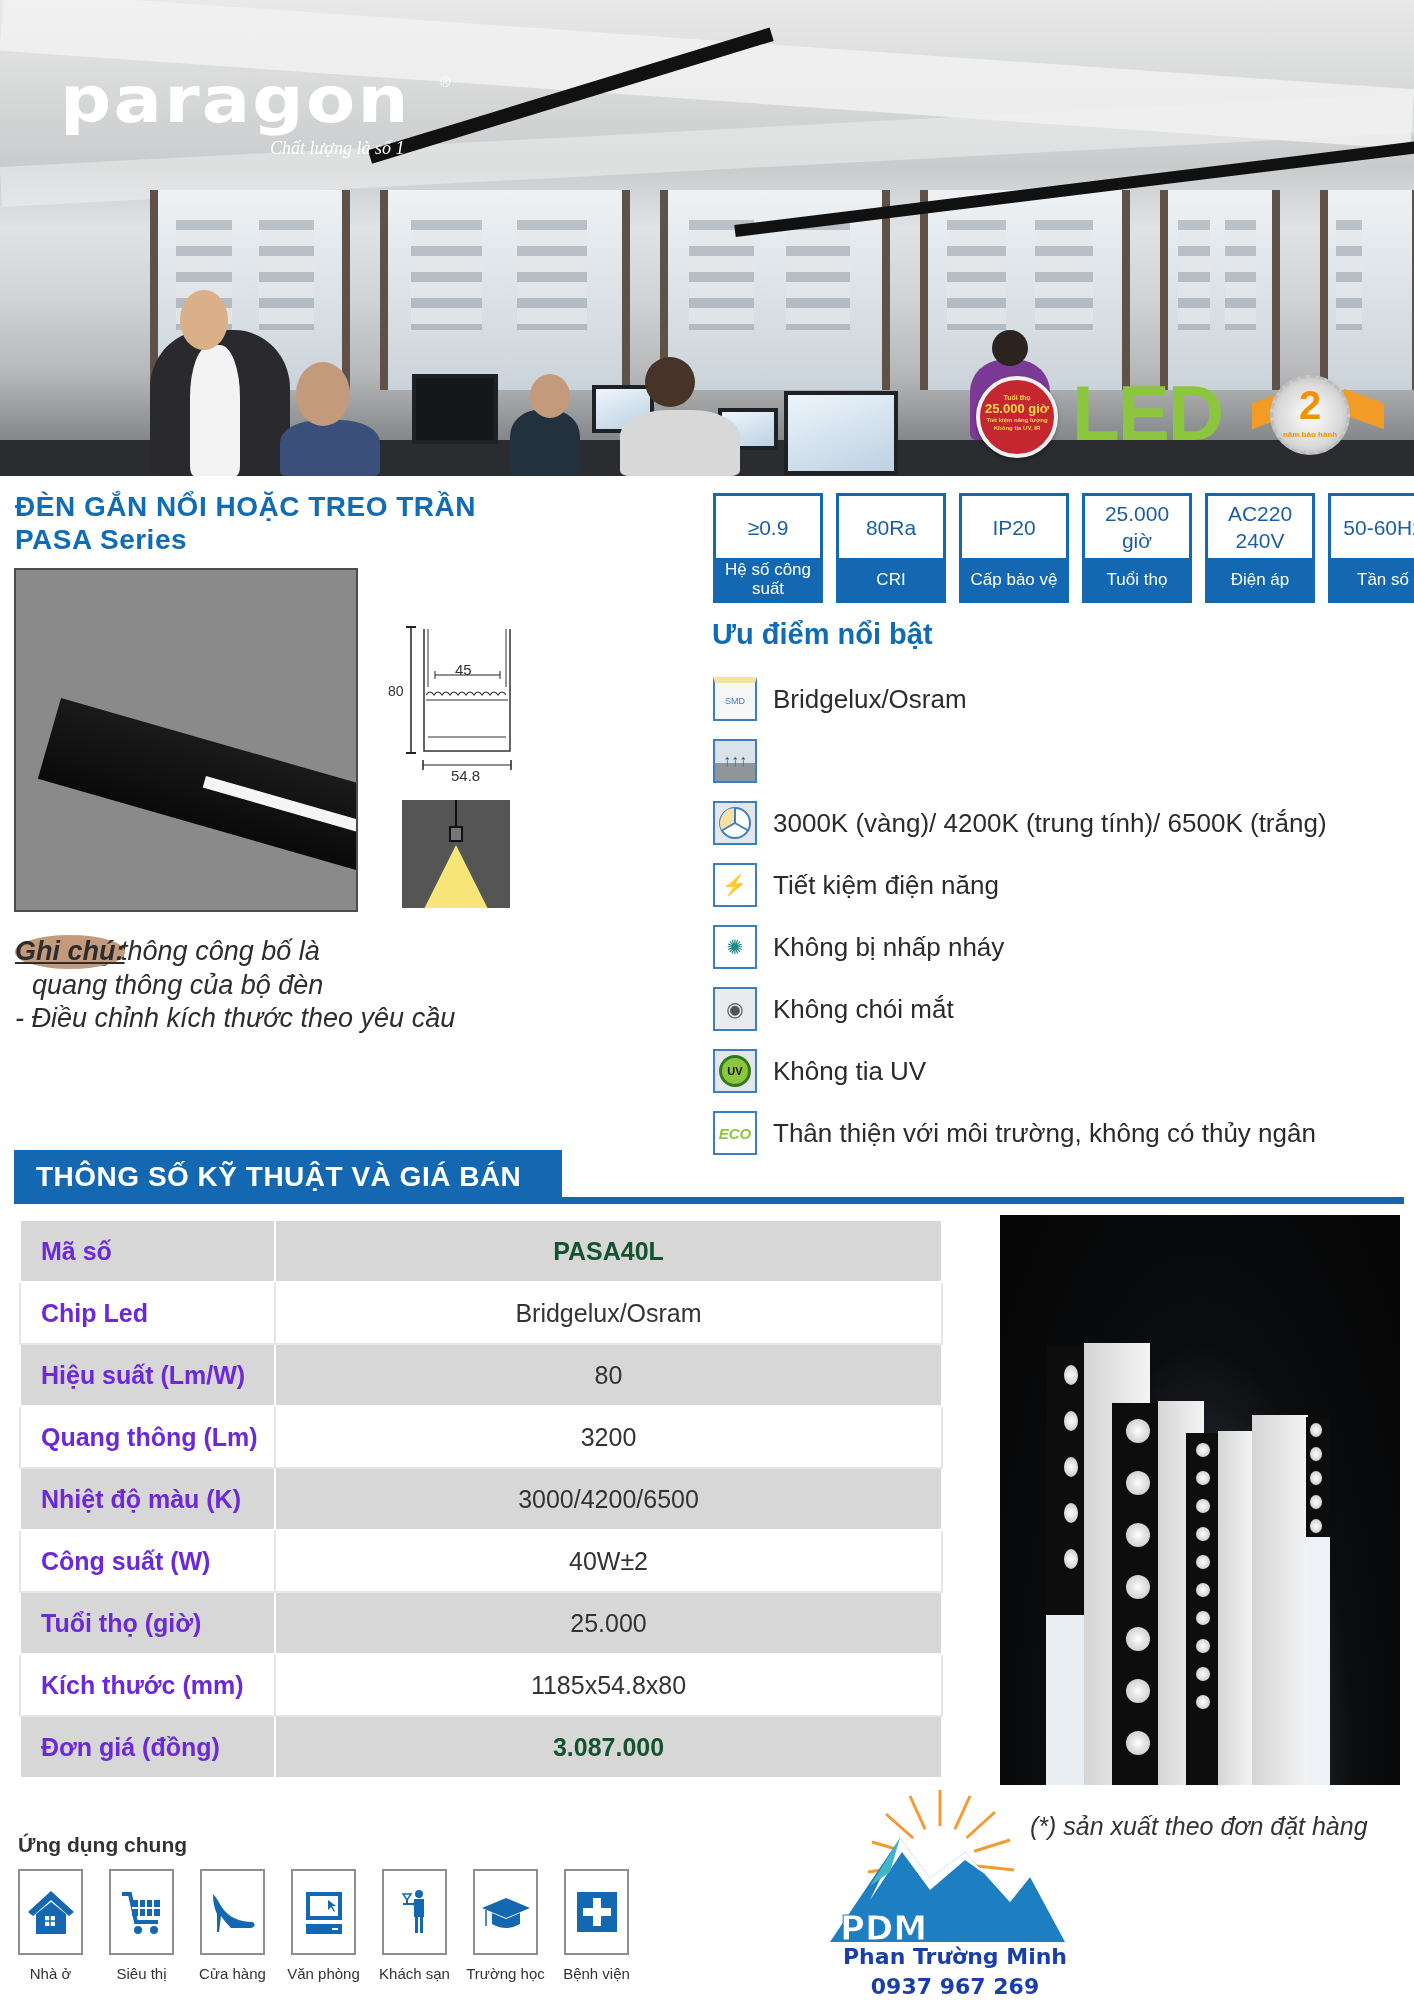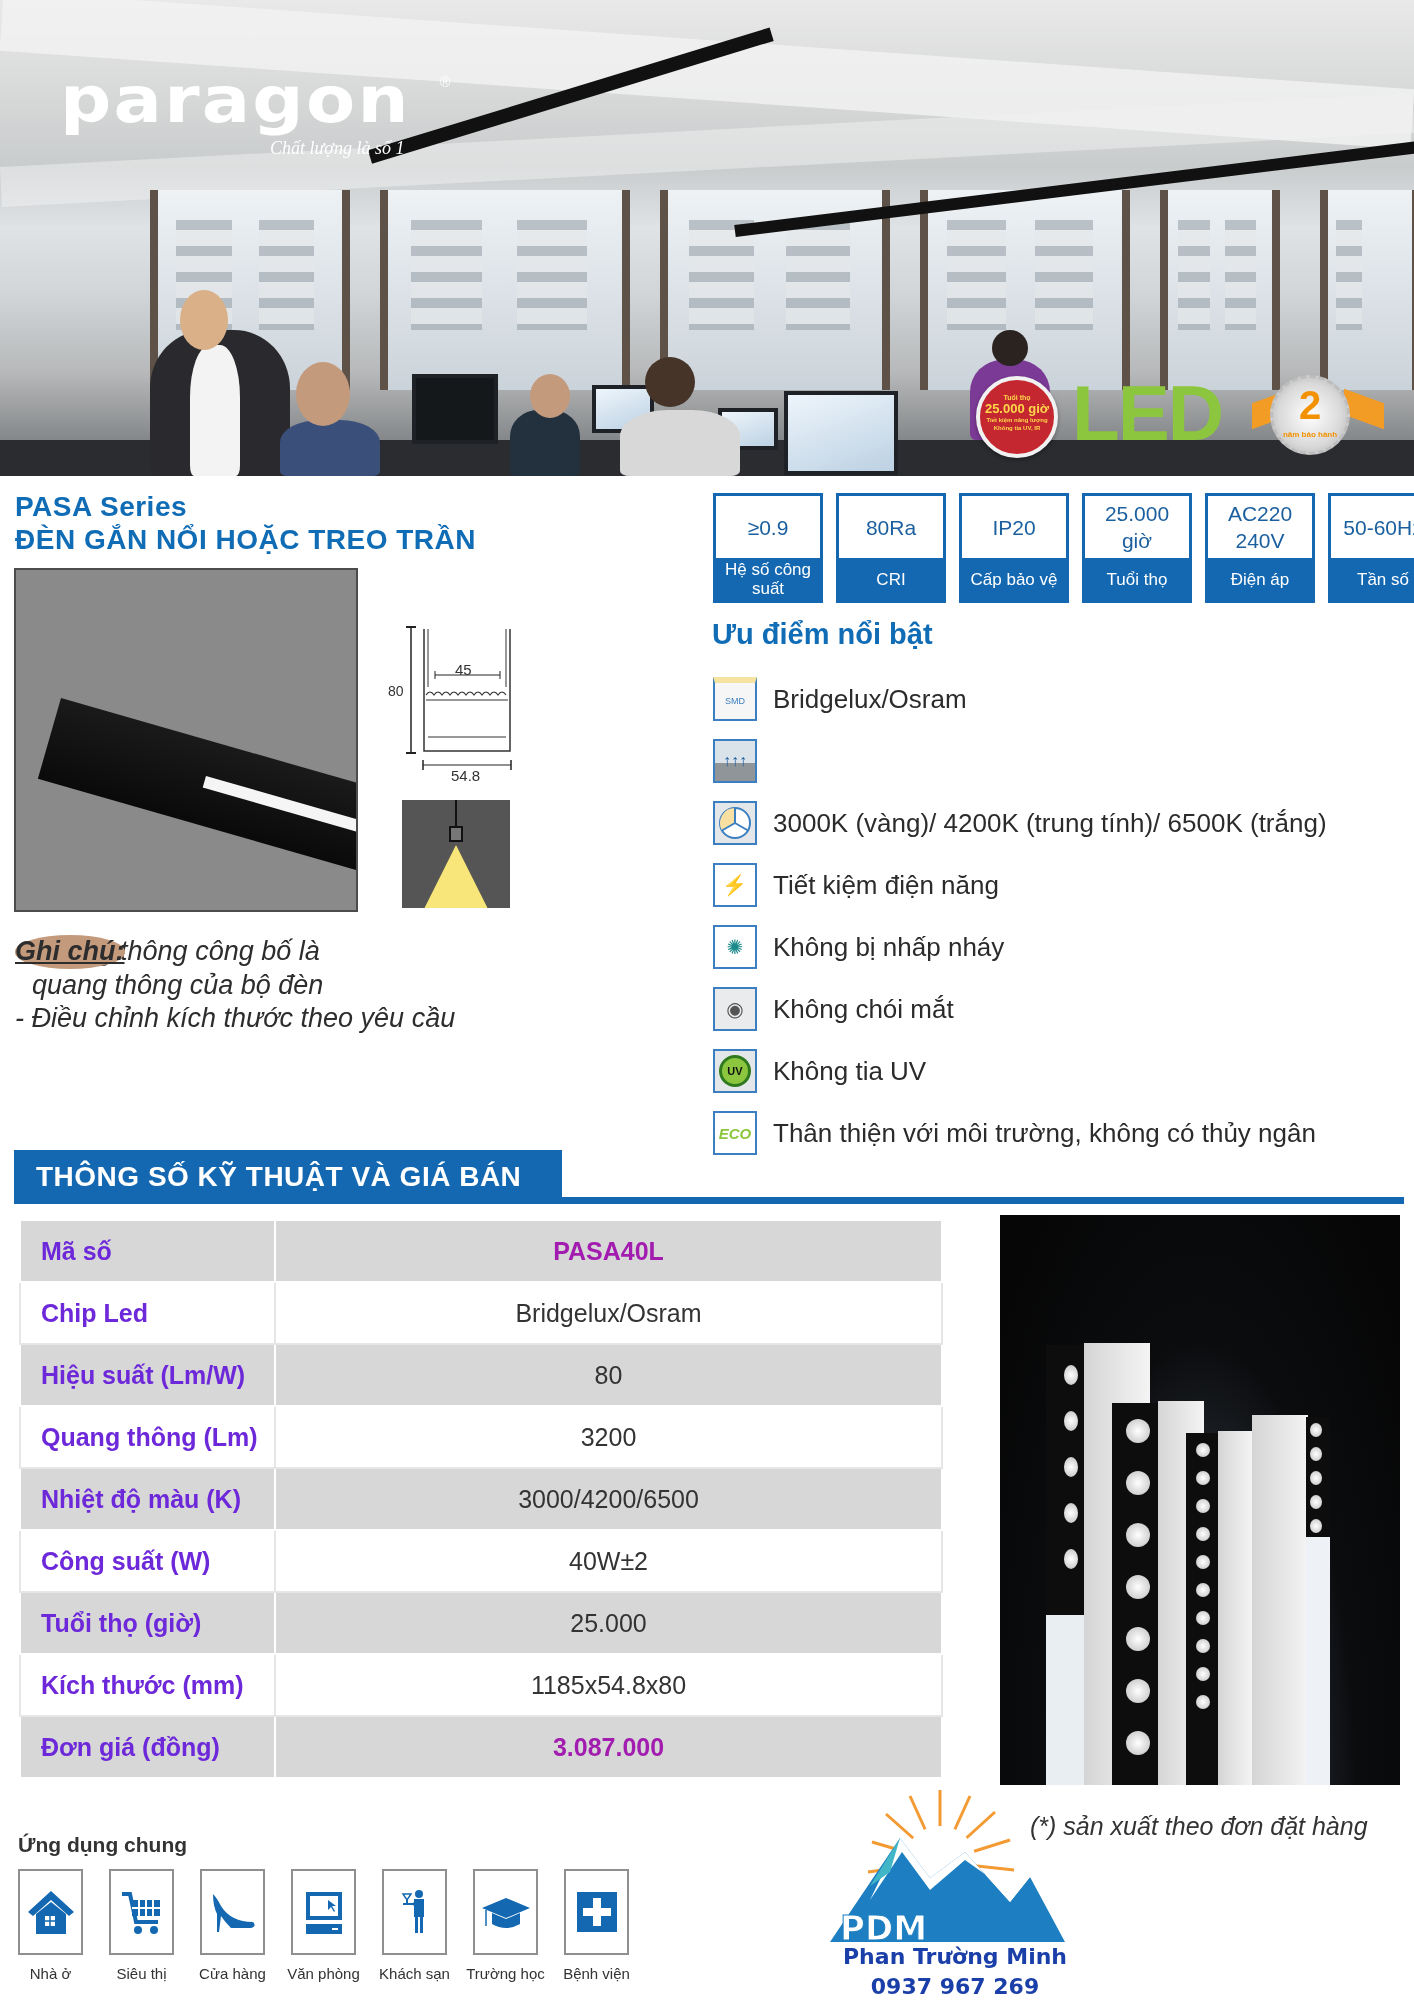--- a/index.html
+++ b/index.html
@@ -72,21 +72,21 @@
   .banner-line { left: 14px; top: 1197px; width: 1390px; height: 7px; background: #1368b1; }
   .banner { left: 14px; top: 1150px; width: 548px; height: 54px; background: #1368b1; color: #fff; font-weight: bold; font-size: 28px; letter-spacing: .5px; display: flex; align-items: center; padding-left: 22px; }
 
   
   .spec-table { left: 19px; top: 1219px; width: 924px; border-collapse: collapse; }
   .spec-table td { height: 62px; border: 2px solid #ffffff; font-size: 25px; }
   .spec-table tr:nth-child(odd) td { background: #d7d7d8; }
   .spec-table tr:nth-child(even) td { background: #ffffff; border-color: #e6e6e6; }
   .spec-table td.k { width: 255px; padding-left: 20px; font-weight: bold; color: #6d28d9; }
   .spec-table td.v { text-align: center; color: #333; }
-  .spec-table td.hl { color: #a21caf; font-weight: bold; }
+  .spec-table td.hl { color: #14532d; font-weight: bold; }
 
   
   .photo { left: 1000px; top: 1215px; width: 400px; height: 570px; background: radial-gradient(ellipse at 50% 100%, #4b5866 0%, #0b0c0e 55%, #050505 100%); overflow: hidden; }
   .col { position: absolute; background: linear-gradient(90deg, #d5d5d5, #f4f4f4); }
   .col-dark { position: absolute; background: #0d0d0d; }
   .dot { position: absolute; border-radius: 50%; background: radial-gradient(circle, #fff, #bdbdbd); }
 
   
   .app-head { left: 18px; top: 1833px; font-size: 21px; font-weight: bold; color: #333; }
   .apps { left: 18px; top: 1869px; display: flex; gap: 26px; }
@@ -169,22 +169,22 @@
 </div>
 <div class="abs led-word">LED</div>
 <div class="ribbon" style="left:1252px;transform:skewY(-20deg);"></div>
 <div class="ribbon" style="left:1344px;transform:skewY(20deg);"></div>
 <div class="abs warranty">
   <div class="num">2</div>
   <div class="txt">năm bảo hành</div>
 </div>
 
 <div class="abs title">
+  <div>ĐÈN GẮN NỔI HOẶC TREO TRẦN</div>
   <div>PASA Series</div>
-  <div>ĐÈN GẮN NỔI HOẶC TREO TRẦN</div>
 </div>
 
 <div class="abs specs">
   <div class="spec">
       <div class="val">≥0.9</div>
       <div class="lbl">Hệ số công suất</div>
     </div>
   <div class="spec">
       <div class="val">80Ra</div>
       <div class="lbl">CRI</div>

